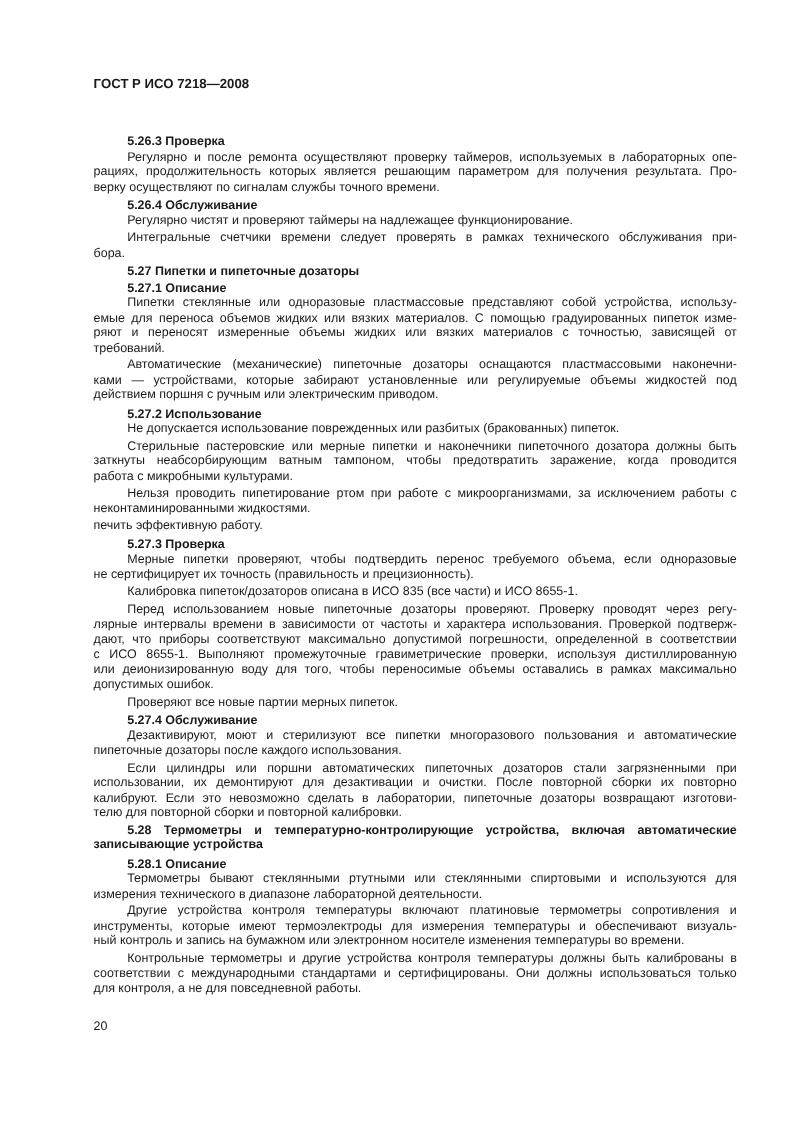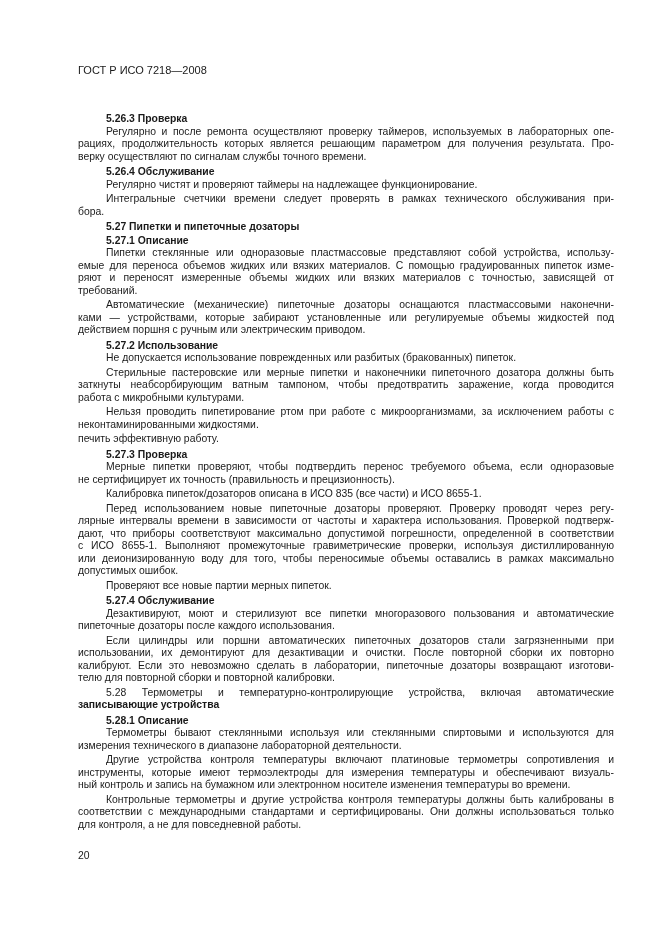--- a/index.html
+++ b/index.html
@@ -1,18 +1,18 @@
 <!DOCTYPE html>
 <html><head>
 <meta charset="utf-8">
 <style>
   html, body { margin: 0; padding: 0; background: #ffffff; }
   body { width: 661px; height: 936px; position: relative; overflow: hidden;
          font-family: "Liberation Sans", sans-serif; color: #1a1a1a; }
-  .header { position: absolute; left: 78px; top: 64px; font-weight: normal; font-size: 11px; letter-spacing: 0px; }
+  .header { position: absolute; left: 78px; top: 64px; font-weight: bold; font-size: 11px; letter-spacing: 0px; }
   .content { position: absolute; left: 78px; top: 112px; width: 536px; font-size: 10.4px; line-height: 12.5px; }
   .line { white-space: nowrap; text-align: justify; text-align-last: justify; height: 12.5px; overflow: visible; }
   .line.last { text-align-last: left; }
   .line.ind { padding-left: 28px; }
   .h { font-weight: bold; padding-left: 28px; text-align: left; text-align-last: left; margin-top: 1px; }
   .gap { height: 2px; }
   .pagenum { position: absolute; left: 78px; top: 850px; font-size: 10.4px; }
 </style>
 </head>
 <body>
@@ -101,27 +101,27 @@
     </div>
     <div class="gap"></div>
     <div>
       <div class="line ind">Если цилиндры или поршни автоматических пипеточных дозаторов стали загрязненными при</div>
       <div class="line">использовании, их демонтируют для дезактивации и очистки. После повторной сборки их повторно</div>
       <div class="line">калибруют. Если это невозможно сделать в лаборатории, пипеточные дозаторы возвращают изготови-</div>
       <div class="line last">телю для повторной сборки и повторной калибровки.</div>
     </div>
     <div class="gap"></div>
     <div>
-      <div class="line ind" style="font-weight: normal;">5.28  Термометры и температурно-контролирующие устройства, включая автоматические</div>
+      <div class="line ind" style="font-weight: bold;">5.28  Термометры и температурно-контролирующие устройства, включая автоматические</div>
       <div class="line last" style="font-weight: bold;">записывающие устройства</div>
     </div>
     <div class="gap"></div>
     <div class="line h">5.28.1  Описание</div>
     <div>
-      <div class="line ind">Термометры бывают стеклянными используя или стеклянными спиртовыми и используются для</div>
+      <div class="line ind">Термометры бывают стеклянными ртутными или стеклянными спиртовыми и используются для</div>
       <div class="line last">измерения технического в диапазоне лабораторной деятельности.</div>
     </div>
     <div class="gap"></div>
     <div>
       <div class="line ind">Другие устройства контроля температуры включают платиновые термометры сопротивления и</div>
       <div class="line">инструменты, которые имеют термоэлектроды для измерения температуры и обеспечивают визуаль-</div>
       <div class="line last">ный контроль и запись на бумажном или электронном носителе изменения температуры во времени.</div>
     </div>
     <div class="gap"></div>
     <div>

